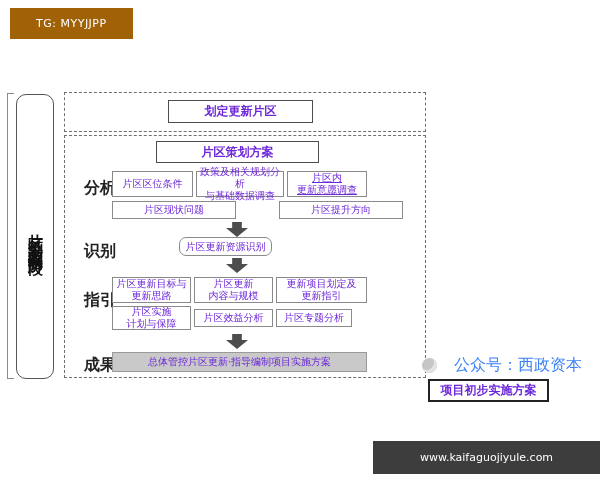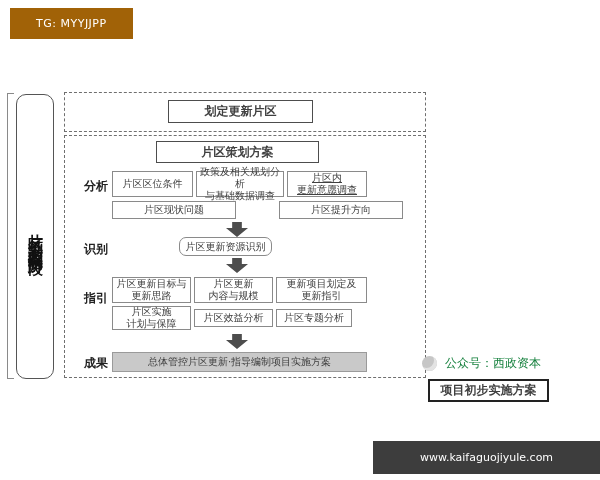--- a/index.html
+++ b/index.html
@@ -25,33 +25,33 @@
   .stage-text {
     writing-mode:vertical-rl; text-orientation:upright;
     font-weight:bold; font-size:15px; letter-spacing:3px; color:#111;
   }
   .dashed {
     position:absolute; border:1.5px dashed #6f6f6f; box-sizing:border-box; background:transparent;
   }
   .box {
     position:absolute; box-sizing:border-box; border:1px solid #8a8a8a; background:#fff;
     display:flex; align-items:center; justify-content:center; text-align:center;
-    font-size:10px; line-height:1.2; color:#404040; padding:1px 2px; white-space:pre-line;
+    font-size:10px; line-height:1.2; color:#6d28d9; padding:1px 2px; white-space:pre-line;
   }
   .box.bold { font-weight:bold; font-size:12px; border-color:#4d4d4d; }
   .box.result { background:#c9c9c9; border-color:#9a9a9a; }
   .box.outcome { border:2px solid #222; font-weight:bold; font-size:12px; }
-  .row-label { position:absolute; font-weight:bold; font-size:12px; color:#222; }
+  .row-label { position:absolute; font-weight:bold; font-size:16px; color:#222; }
   .arrow {
     position:absolute; width:22px; height:15px; background:#4d4d4d;
     clip-path:polygon(28% 0,72% 0,72% 40%,100% 40%,50% 100%,0 40%,28% 40%);
   }
   .watermark {
-    position:absolute; left:422px; top:355px; display:flex; align-items:center; gap:8px;
-    color:#15803d; font-size:12px;
+    position:absolute; left:422px; top:355px; display:flex; align-items:center; gap:17px;
+    color:#3b82f6; font-size:16px;
   }
   .wm-icon {
     width:15px; height:15px; border-radius:50%; background:#c6c6c6;
     box-shadow:inset -3px -3px 0 #e3e3e3;
   }
   .footer-bar {
     position:absolute; left:373px; top:441px; width:227px; height:33px;
     background:#3d3d3d; color:#ffffff; font-size:11px;
     display:flex; align-items:center; justify-content:center;
   }

